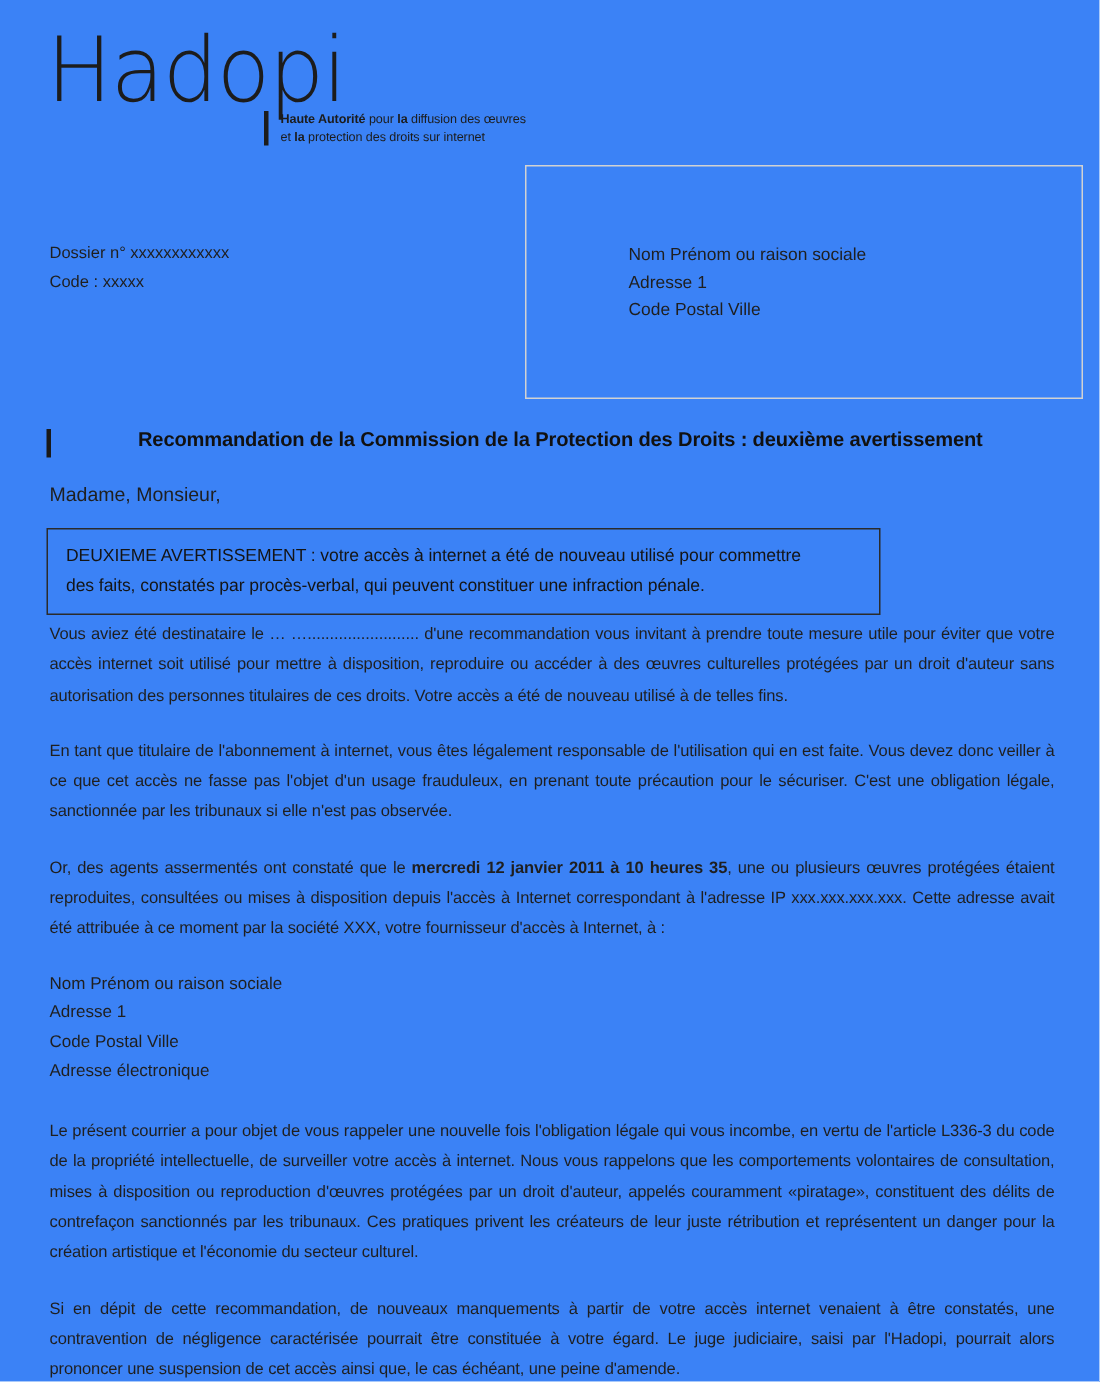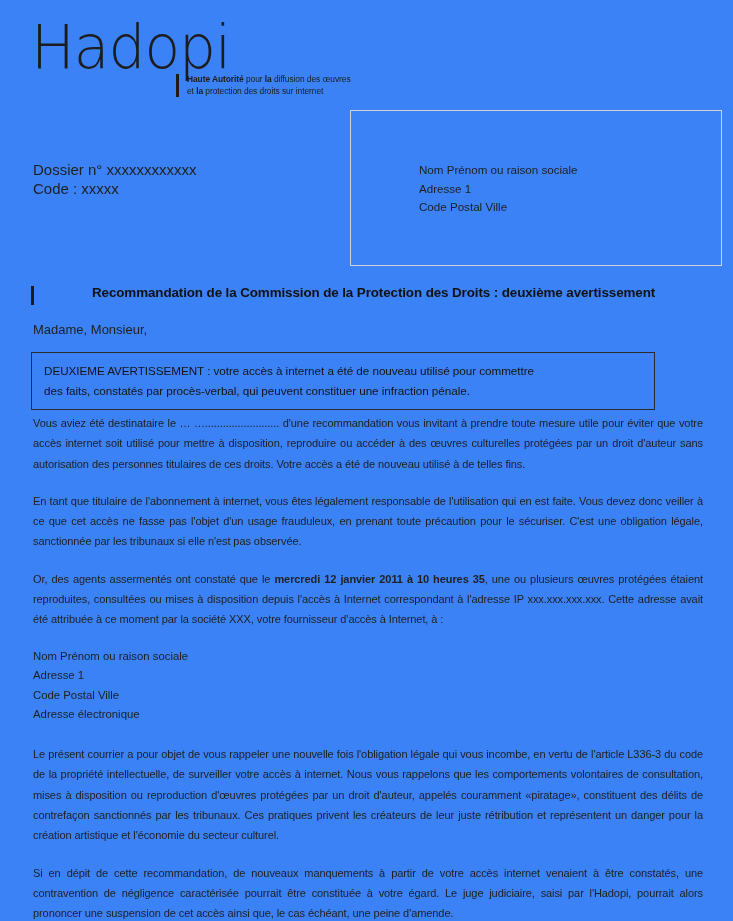--- a/index.html
+++ b/index.html
@@ -71,21 +71,21 @@
     font-size: 11.6px;
     line-height: 18.5px;
     color: #1f1f1f;
   }
 
   
   .dossier-block {
     position: absolute;
     left: 33px;
     top: 160px;
-    font-size: 15px;
+    font-size: 11px;
     line-height: 19px;
     color: #1f1f1f;
   }
 
   
   .doc-title-row {
     position: absolute;
     left: 31px;
     top: 285px;
     display: flex;
@@ -115,21 +115,21 @@
     top: 322px;
     font-size: 13px;
     color: #1f1f1f;
   }
 
   
   .warning-box {
     position: absolute;
     left: 31px;
     top: 352px;
-    width: 624px;
+    width: 556px;
     box-sizing: border-box;
     border: 1px solid #2b2b2b;
     padding: 8px 20px 9px 12px;
   }
   .warning-line {
     font-size: 11.7px;
     line-height: 19.5px;
     color: #141414;
     letter-spacing: -0.05px;
     white-space: nowrap;

